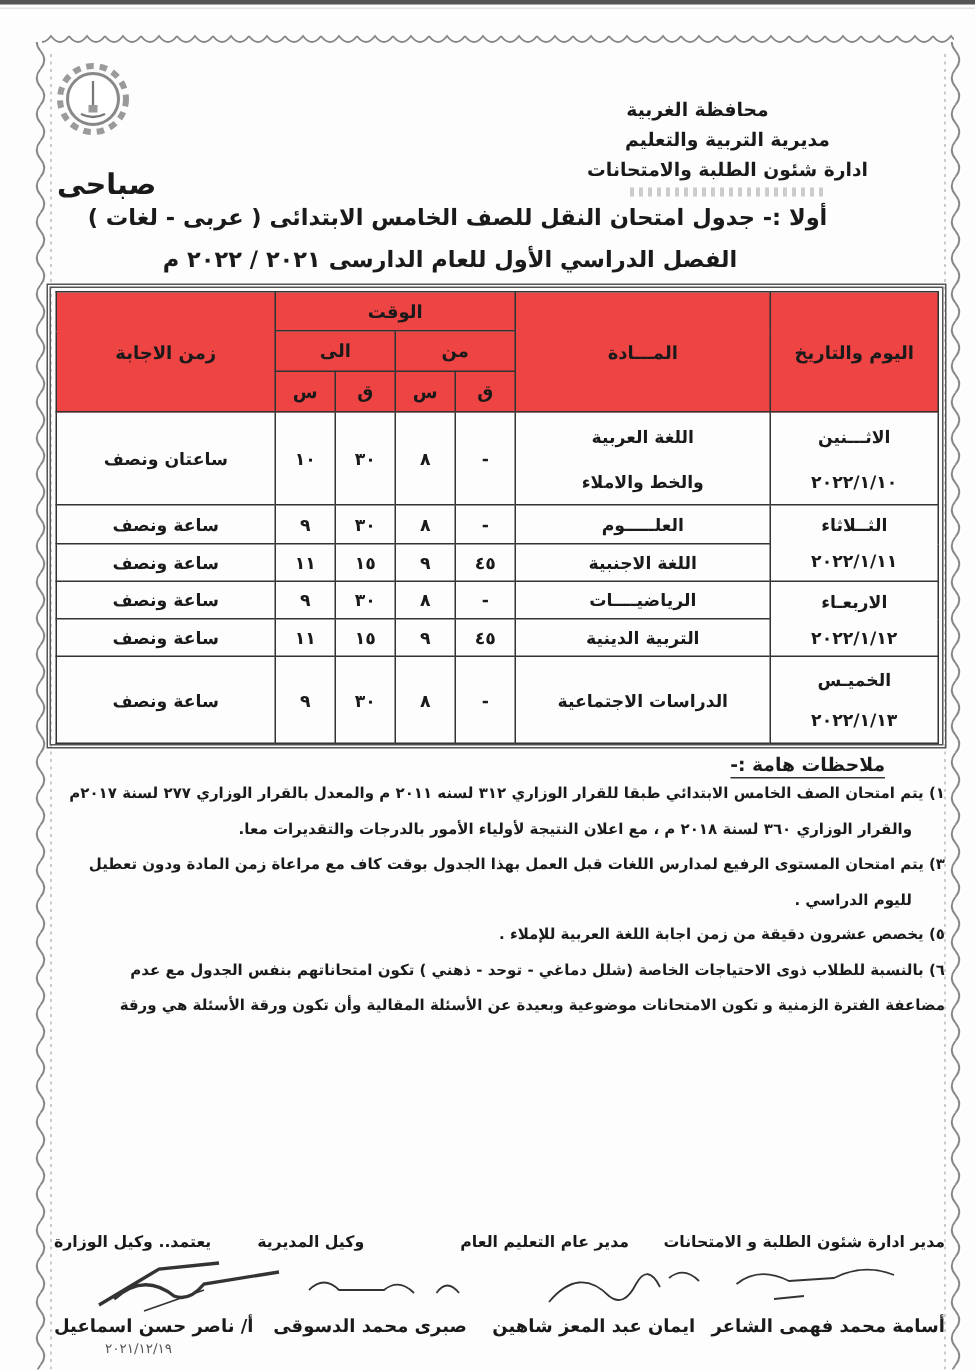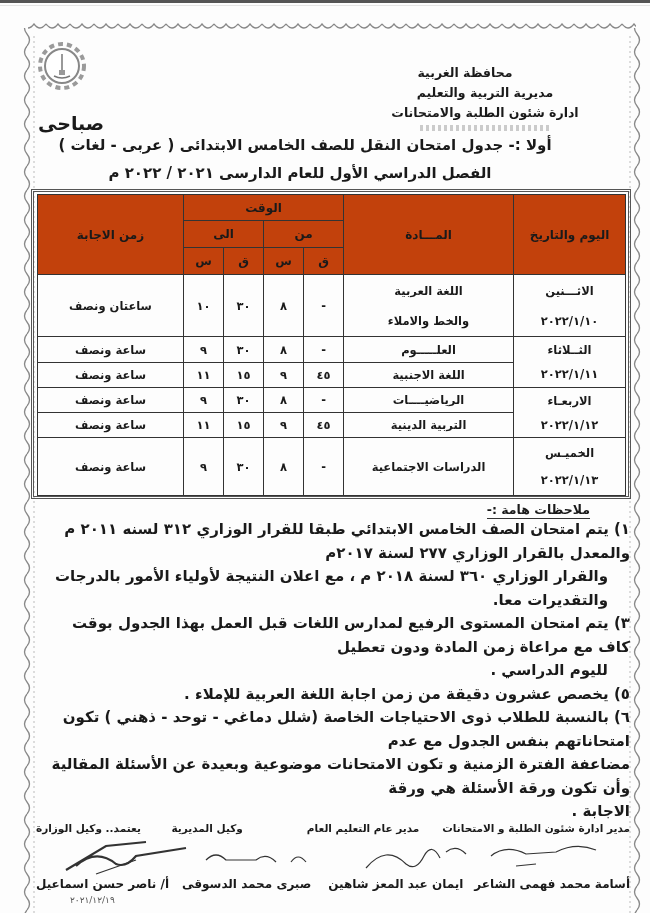--- a/index.html
+++ b/index.html
@@ -28,28 +28,28 @@
     font-weight:bold; font-size:15px; white-space:nowrap; }
   .title2 { position:absolute; left:0; width:600px; top:164px; text-align:center; direction:rtl;
     font-weight:bold; font-size:15px; white-space:nowrap; }
 
   
   .tbl-wrap { position:absolute; left:31px; top:189px; width:600px; height:310px;
     border:3px double #555; box-sizing:border-box; }
   table.sched { position:absolute; left:3px; top:2px; border-collapse:collapse; direction:rtl;
     width:588px; table-layout:fixed; font-size:11.5px; }
   table.sched td, table.sched th { border:1.3px solid #333; text-align:center; padding:0; }
-  table.sched th { background:#c2410c; font-weight:bold; font-size:12px; }
+  table.sched th { background:#ef4444; font-weight:bold; font-size:12px; }
   table.sched td { font-weight:bold; }
   .date-cell div { line-height:30px; }
   .subj2 div { line-height:30px; }
 
   .notes-title { position:absolute; right:60px; top:502px; font-weight:bold; font-size:12.5px;
     direction:rtl; border-bottom:1.5px solid #333; padding-bottom:1px; }
-  .notes { position:absolute; left:36px; width:594px; top:518px; direction:rtl; font-size:15px;
+  .notes { position:absolute; left:36px; width:594px; top:518px; direction:rtl; font-size:10px;
     font-weight:bold; line-height:23.5px; }
   .note { text-align:right; }
   .note .cont { padding-right:22px; }
 
   .sig-titles, .sig-names { position:absolute; left:36px; width:594px; direction:rtl; display:flex;
     font-weight:bold; font-size:10.5px; }
   .sig-titles { top:822px; }
   .sig-names { top:877px; font-size:12px; }
   .sig-titles > div, .sig-names > div { flex:1; text-align:left; white-space:nowrap; }
   .sig-date { position:absolute; left:70px; top:895px; font-size:9px; color:#555; direction:rtl; }
@@ -216,21 +216,20 @@
   <div class="note">
     <div>٣) يتم امتحان المستوى الرفيع لمدارس اللغات قبل العمل بهذا الجدول بوقت كاف مع مراعاة زمن المادة ودون تعطيل</div>
     <div class="cont">لليوم الدراسي .</div>
   </div>
   <div class="note">
     <div>٥) يخصص عشرون دقيقة من زمن اجابة اللغة العربية للإملاء .</div>
   </div>
   <div class="note">
     <div>٦) بالنسبة للطلاب ذوى الاحتياجات الخاصة (شلل دماغي - توحد - ذهني ) تكون امتحاناتهم بنفس الجدول مع عدم</div>
     <div>مضاعفة الفترة الزمنية و تكون الامتحانات موضوعية وبعيدة عن الأسئلة المقالية وأن تكون ورقة الأسئلة هي ورقة</div>
-    <div>الاجابة .</div>
   </div>
 </div>
 
 <div class="sig-titles">
   <div>مدير ادارة شئون الطلبة و الامتحانات</div>
   <div>مدير عام التعليم العام</div>
   <div>وكيل المديرية</div>
   <div>يعتمد.. وكيل الوزارة</div>
 </div>
 

